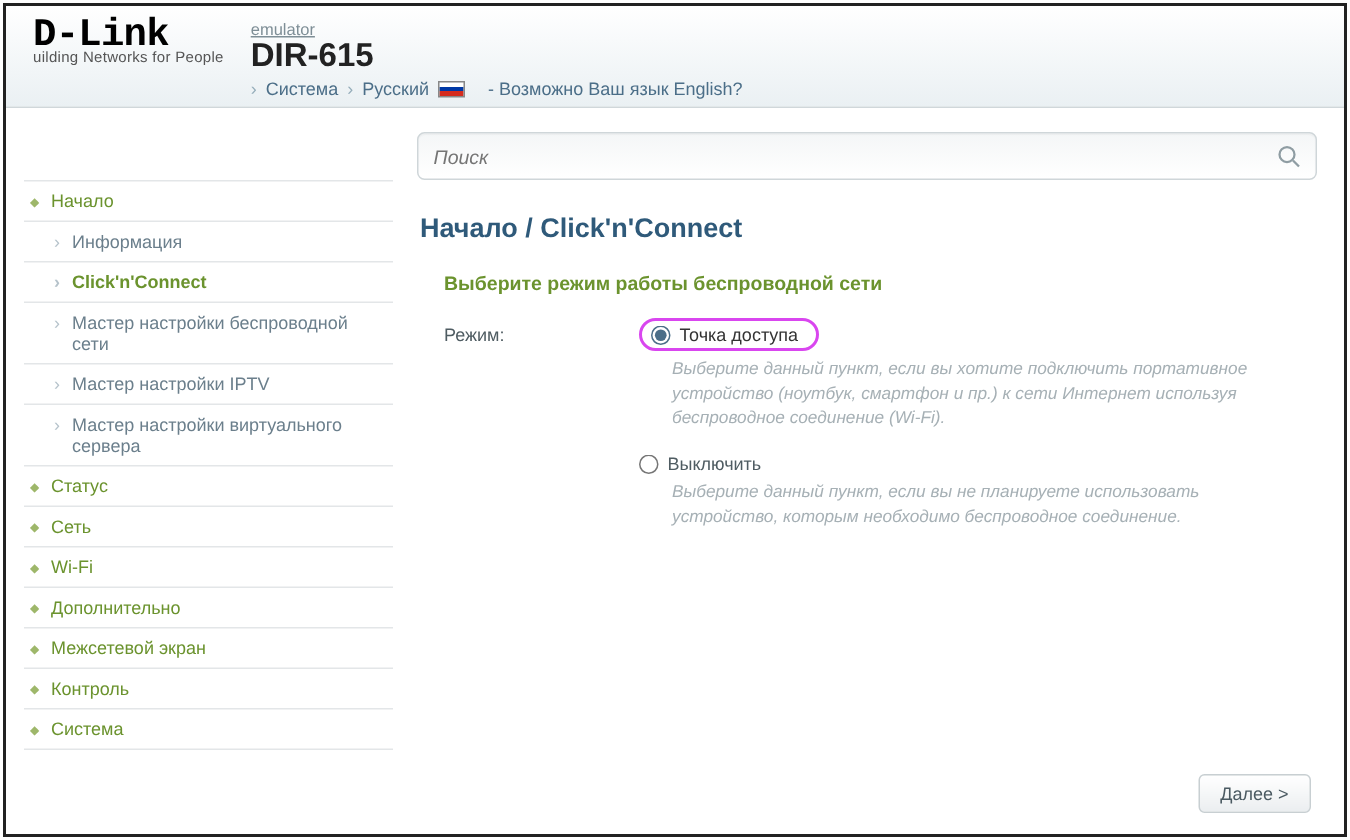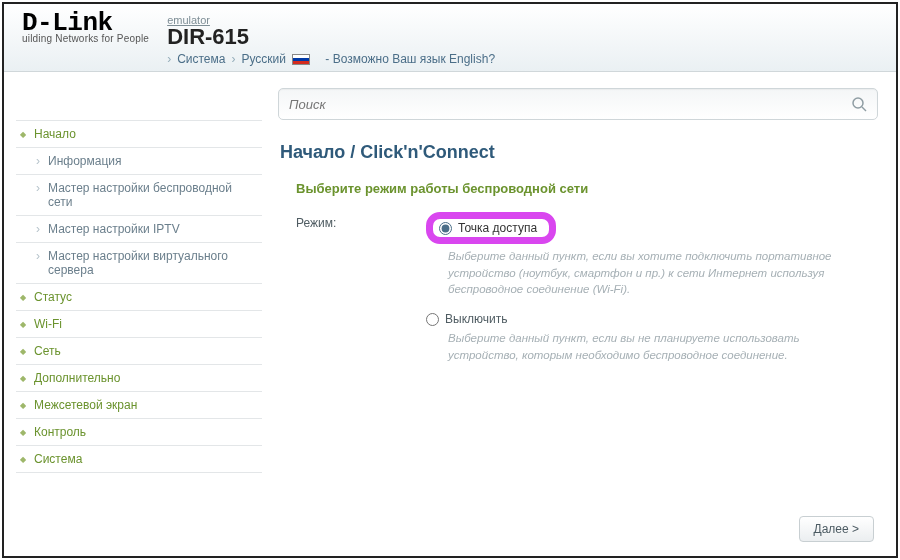--- a/index.html
+++ b/index.html
@@ -32,21 +32,21 @@
   .breadcrumb { margin: 22px 0 18px 2px; font-size: 18px; color:#2f5a7a; font-weight:bold;}
   .section { padding: 0 0 0 18px; }
   .section-title { color:#6b932e; font-weight:bold; font-size:13px; margin-bottom: 16px;}
   .form-row { display:flex; align-items:flex-start; }
   .form-label { width:130px; color:#4f5c62; font-size:12px; padding-top:4px;}
   .options { flex:1; }
   .opt { margin-bottom: 14px;}
   .opt-head { display:flex; align-items:center; gap:6px; }
   .opt-head label { color:#4f5c62; font-size:12px;}
   .opt-desc { font-style: italic; color:#a6b0b5; font-size: 11.5px; line-height: 1.45; margin: 4px 0 0 22px; max-width: 410px;}
-  .opt-callout { border: 7px solid #d946ef; border-radius: 14px; padding: 2px 12px 2px 6px; display:inline-flex; align-items:center; gap:6px;}
+  .opt-callout { border: 2px solid #d946ef; border-radius: 14px; padding: 2px 12px 2px 6px; display:inline-flex; align-items:center; gap:6px;}
   .next-btn { position:absolute; right:22px; bottom:14px; border:1px solid #c8cfd2; border-radius:4px; background: linear-gradient(#ffffff,#ebeef0); padding:5px 14px; font-size:12px; color:#4b5a62; cursor:pointer; font-family:inherit;}
   input[type=radio]{ accent-color:#4b6e88; }
 </style>
 </head>
 <body>
 <div class="frame">
 
 <div class="header">
   <div class="logo-row">
     <div>
@@ -67,26 +67,27 @@
       </div>
     </div>
   </div>
 </div>
 
 <div class="body">
   <div class="sidebar">
     <ul class="menu">
       <li class="top"><span>Начало</span></li>
       <li class="sub"><span>Информация</span></li>
+      <li class="sub active"><span>Click'n'Connect</span></li>
       <li class="sub"><span>Мастер настройки беспроводной сети</span></li>
       <li class="sub"><span>Мастер настройки IPTV</span></li>
       <li class="sub"><span>Мастер настройки виртуального сервера</span></li>
       <li class="top"><span>Статус</span></li>
+      <li class="top"><span>Сеть</span></li>
       <li class="top"><span>Wi-Fi</span></li>
-      <li class="top"><span>Сеть</span></li>
       <li class="top"><span>Дополнительно</span></li>
       <li class="top"><span>Межсетевой экран</span></li>
       <li class="top"><span>Контроль</span></li>
       <li class="top"><span>Система</span></li>
     </ul>
   </div>
 
   <div class="content">
     <div class="search-wrap">
       <input type="text" placeholder="Поиск" style="">

